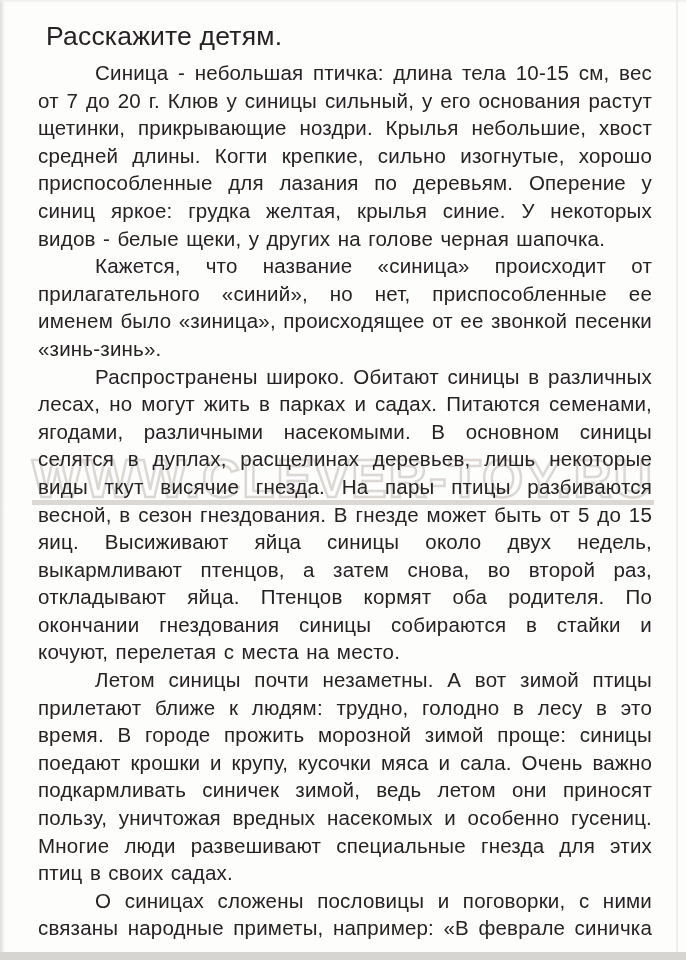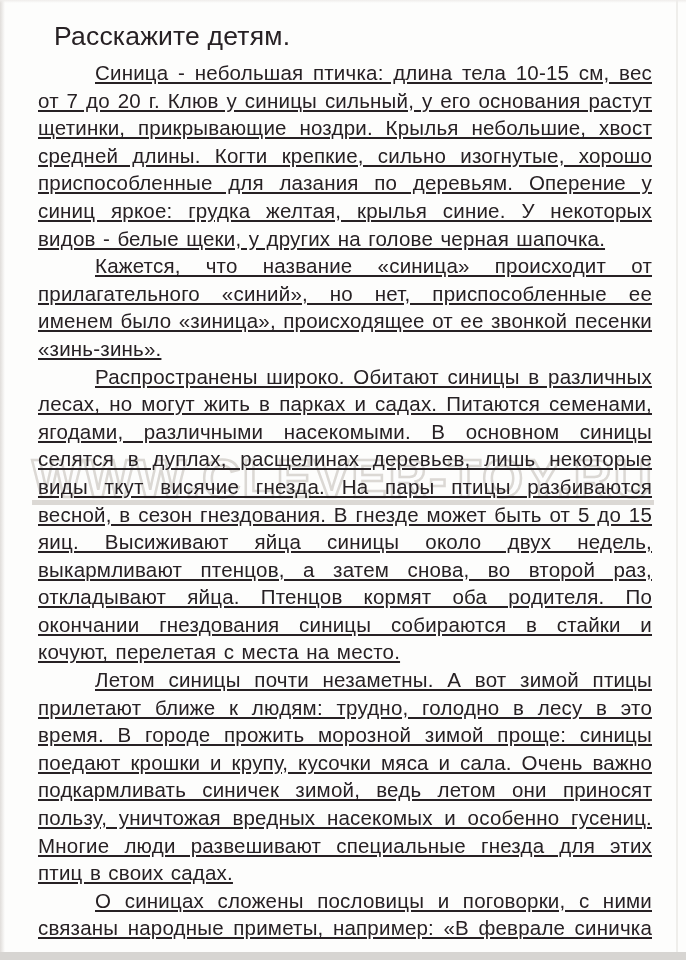--- a/index.html
+++ b/index.html
@@ -15,33 +15,32 @@
     position: absolute;
     left: 38px;
     top: 21px;
     width: 614px;
     z-index: 2;
   }
   .title {
     font-size: 26.5px;
     font-weight: 500;
     color: #272124;
-    margin: 0 0 7px 16px;
+    margin: 0 0 7px 8px;
     letter-spacing: 0.2px;
   }
   .para {
     margin: 0;
     font-size: 20.5px;
     line-height: 27.6px;
     color: #272124;
     text-align: justify;
     text-indent: 57px;
     letter-spacing: 0.2px;
     word-spacing: 1.5px;
-    text-decoration: underline;
   }
   .watermark {
     position: absolute;
     top: 448px;
     left: 0;
     width: 100%;
     text-align: center;
     z-index: 1;
     font-size: 53px;
     font-weight: bold;

